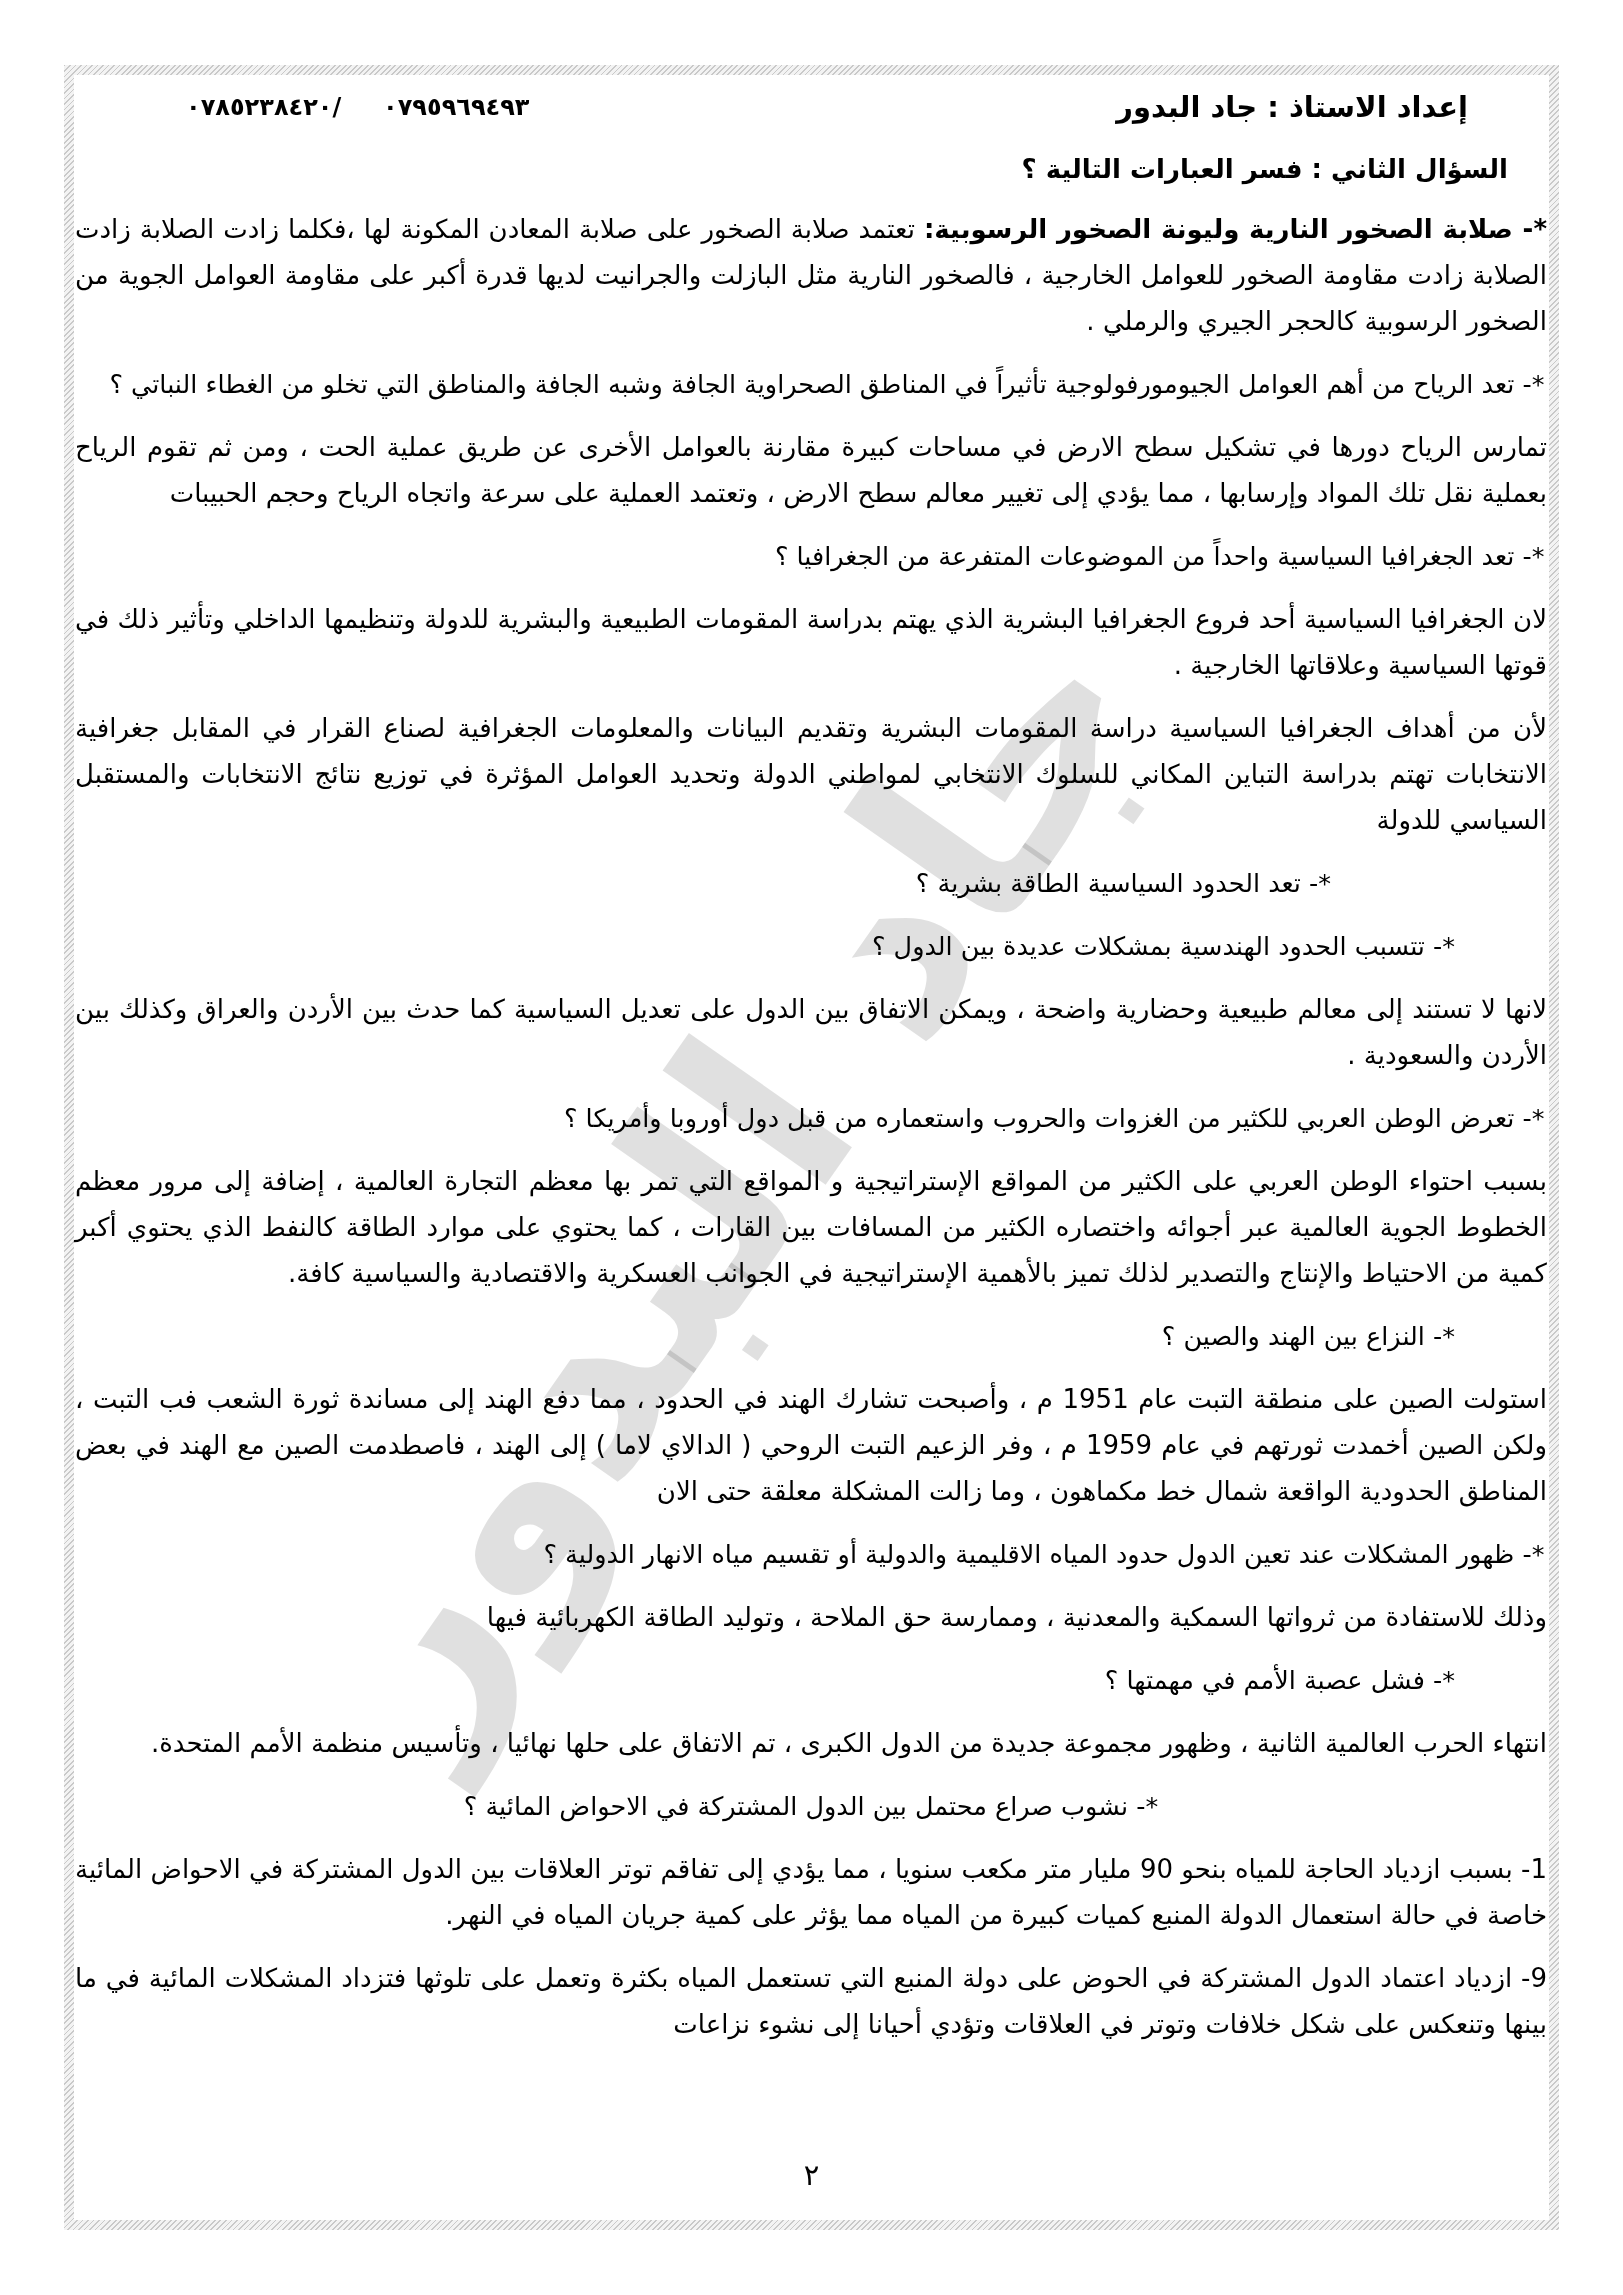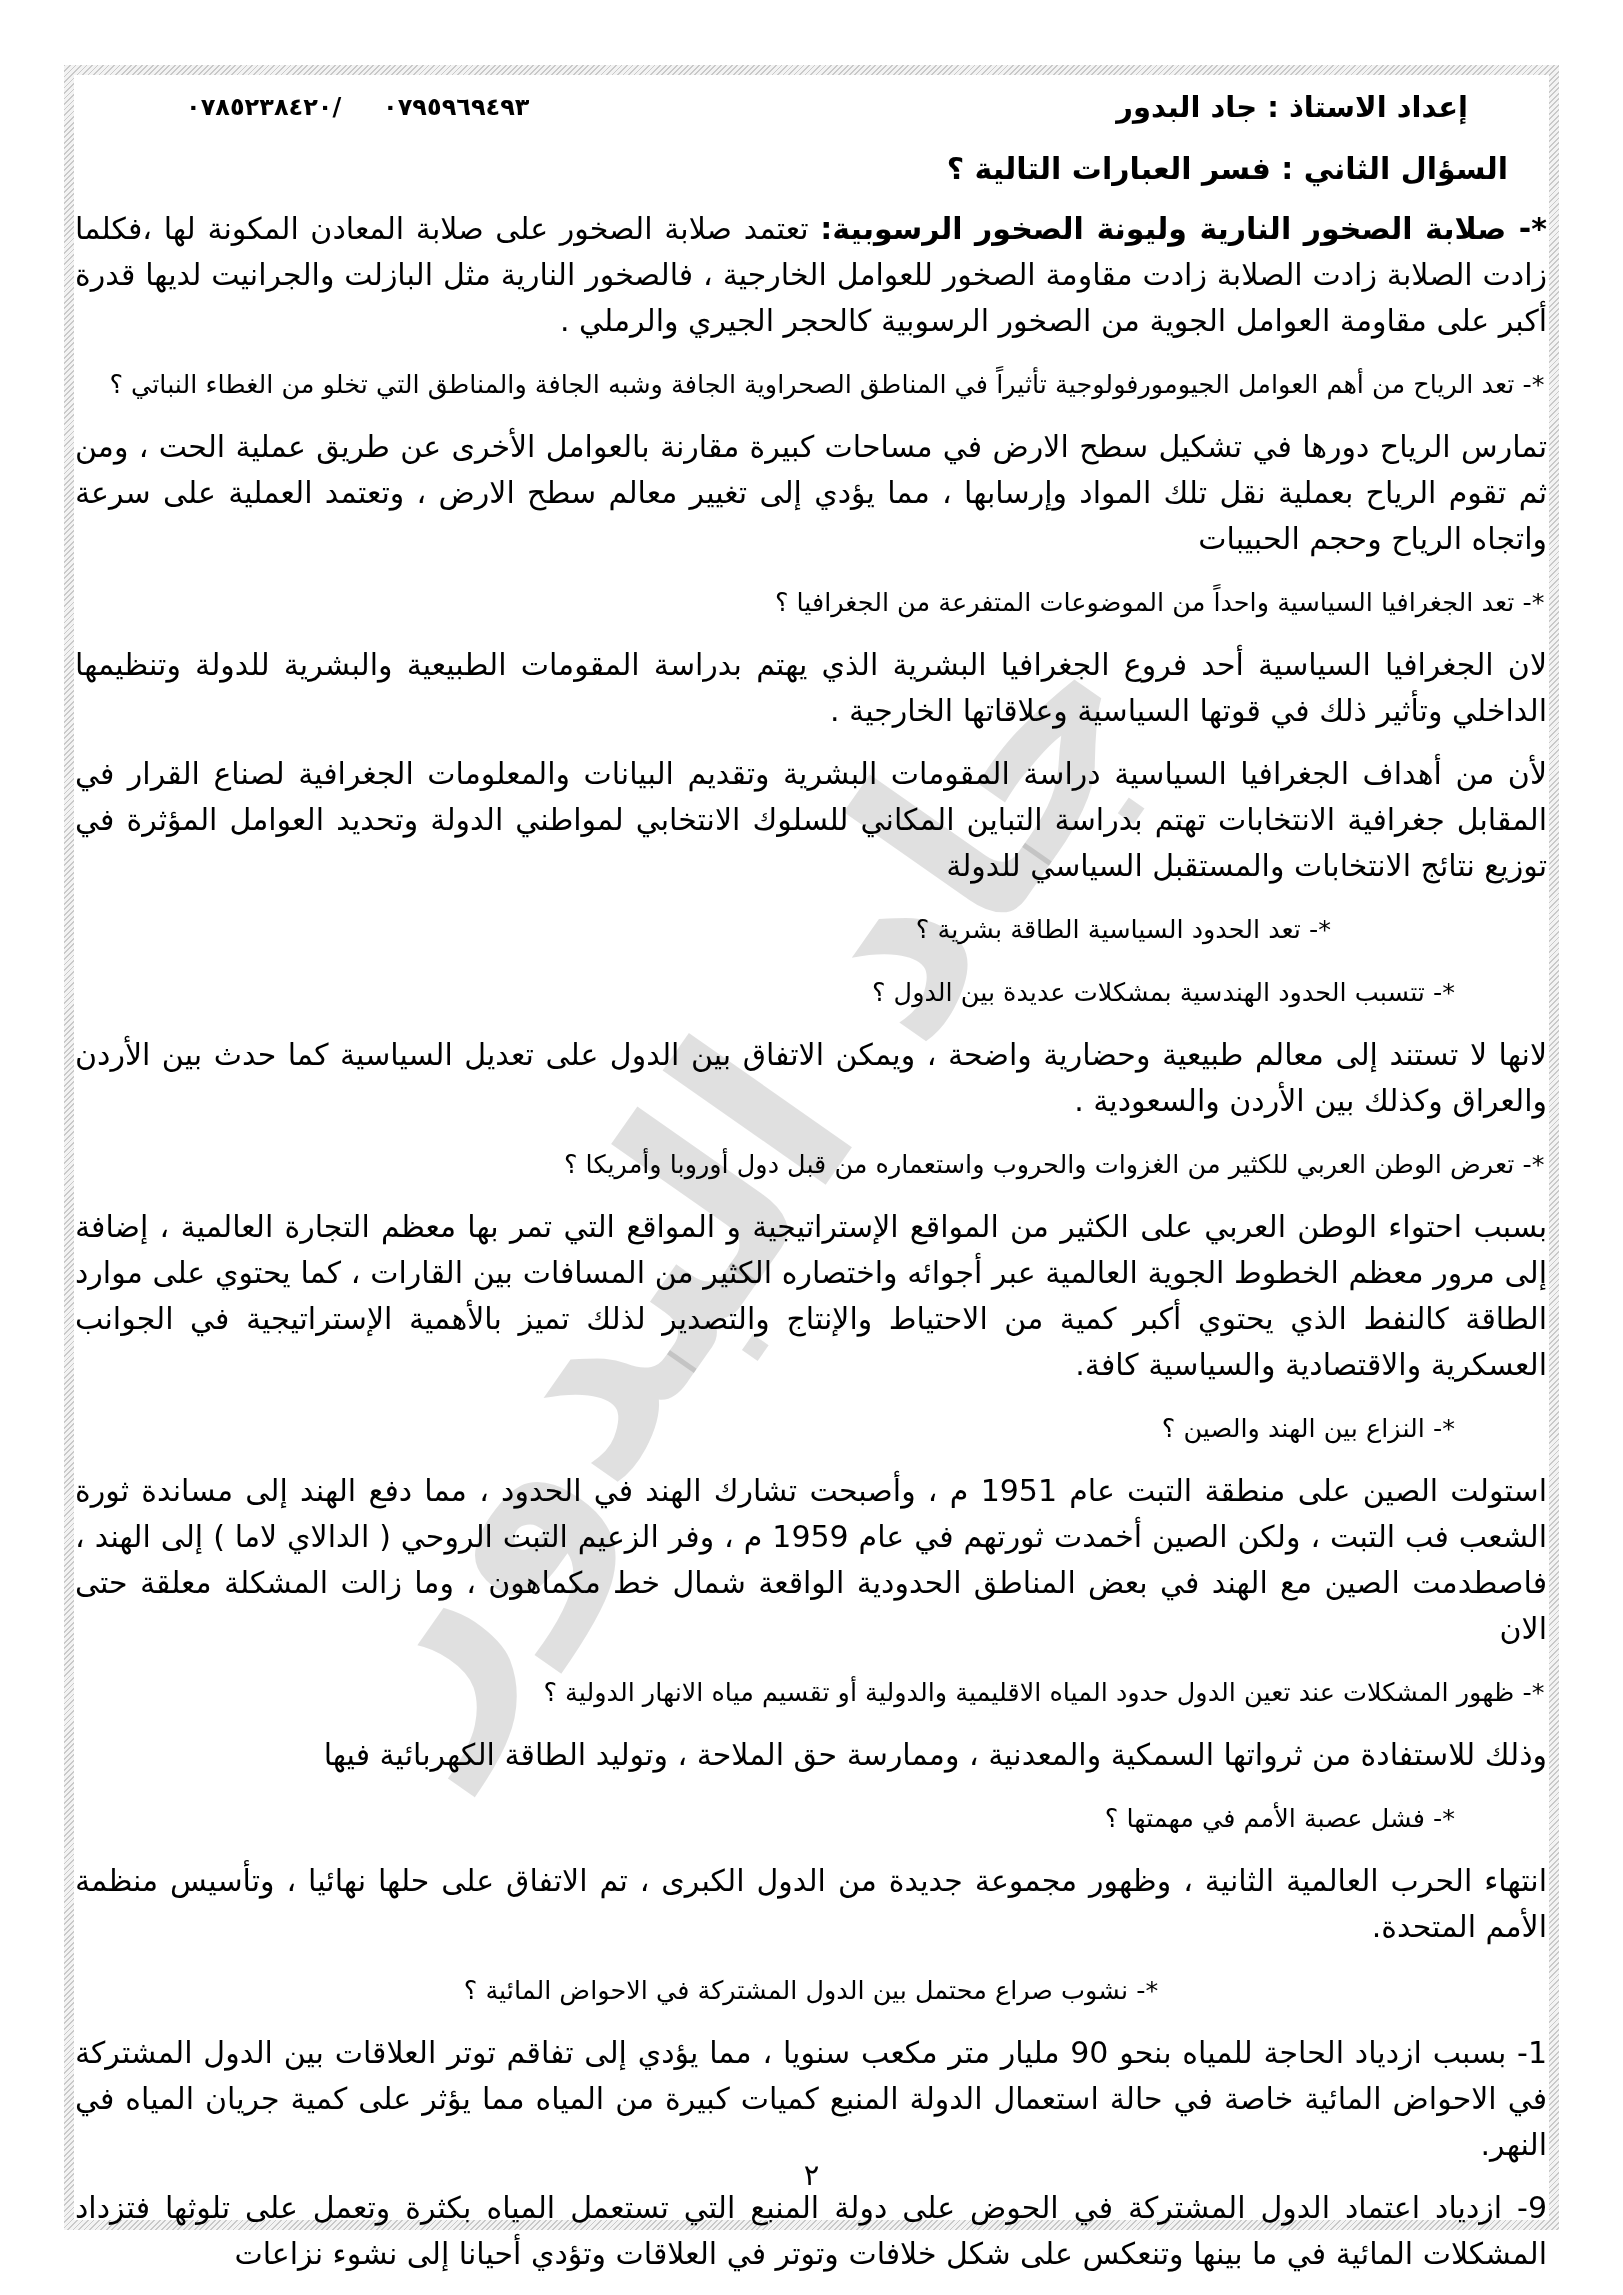--- a/index.html
+++ b/index.html
@@ -72,21 +72,21 @@
   .prepared { padding-right: 79px; white-space: nowrap; margin-left: 20px; }
   .phones {
     direction: ltr;
     unicode-bidi: isolate;
     padding-left: 111px;
     font-size: 24px;
     white-space: pre;
   }
   .content p {
     margin: 0 0 17px 0;
-    font-size: 30px;
+    font-size: 26px;
     line-height: 46px;
   }
   .sual {
     font-weight: bold;
     text-align: right;
     padding-right: 39px;
     margin-bottom: 14.4px !important;
   }
   .q {
     font-weight: normal;

